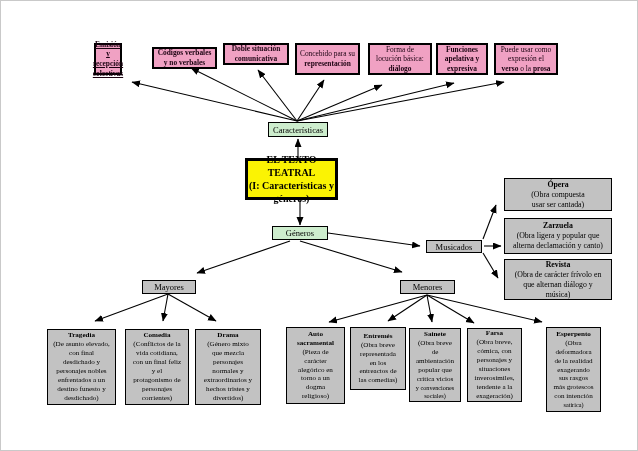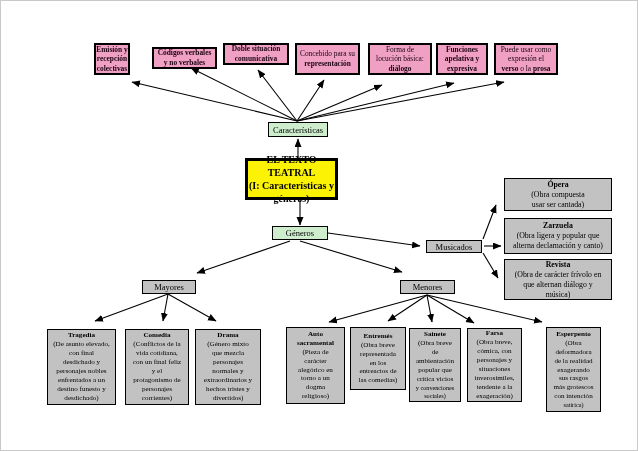--- a/index.html
+++ b/index.html
@@ -56,21 +56,21 @@
       <line x1="167" y1="293" x2="162" y2="320" marker-end="url(#ah)"></line>
       <line x1="167" y1="293" x2="215" y2="320" marker-end="url(#ah)"></line>
       <line x1="426" y1="294" x2="328" y2="321" marker-end="url(#ah)"></line>
       <line x1="426" y1="294" x2="387" y2="320" marker-end="url(#ah)"></line>
       <line x1="426" y1="294" x2="431" y2="321" marker-end="url(#ah)"></line>
       <line x1="426" y1="294" x2="473" y2="322" marker-end="url(#ah)"></line>
       <line x1="426" y1="294" x2="541" y2="321" marker-end="url(#ah)"></line>
     </g>
   </svg>
 
-  <div class="node pink" style="left:93px;top:42px;width:36px;height:32px;"><span><span></span><b>Emisión y
+  <div class="node pink" style="left:93px;top:42px;width:28px;height:32px;text-decoration:underline;"><span><span></span><b>Emisión y
 recepción
 colectivas</b></span></div>
   <div class="node pink" style="left:151px;top:46px;width:65px;height:22px;"><span><span></span><b>Códigos verbales
 y no verbales</b></span></div>
   <div class="node pink" style="left:222px;top:42px;width:66px;height:22px;"><span><span></span><b>Doble situación
 comunicativa</b></span></div>
   <div class="node pink" style="left:294px;top:42px;width:65px;height:32px;"><span><span>Concebido para su
 </span><b>representación</b></span></div>
   <div class="node pink" style="left:367px;top:42px;width:64px;height:32px;"><span><span>Forma de
 locución básica:

